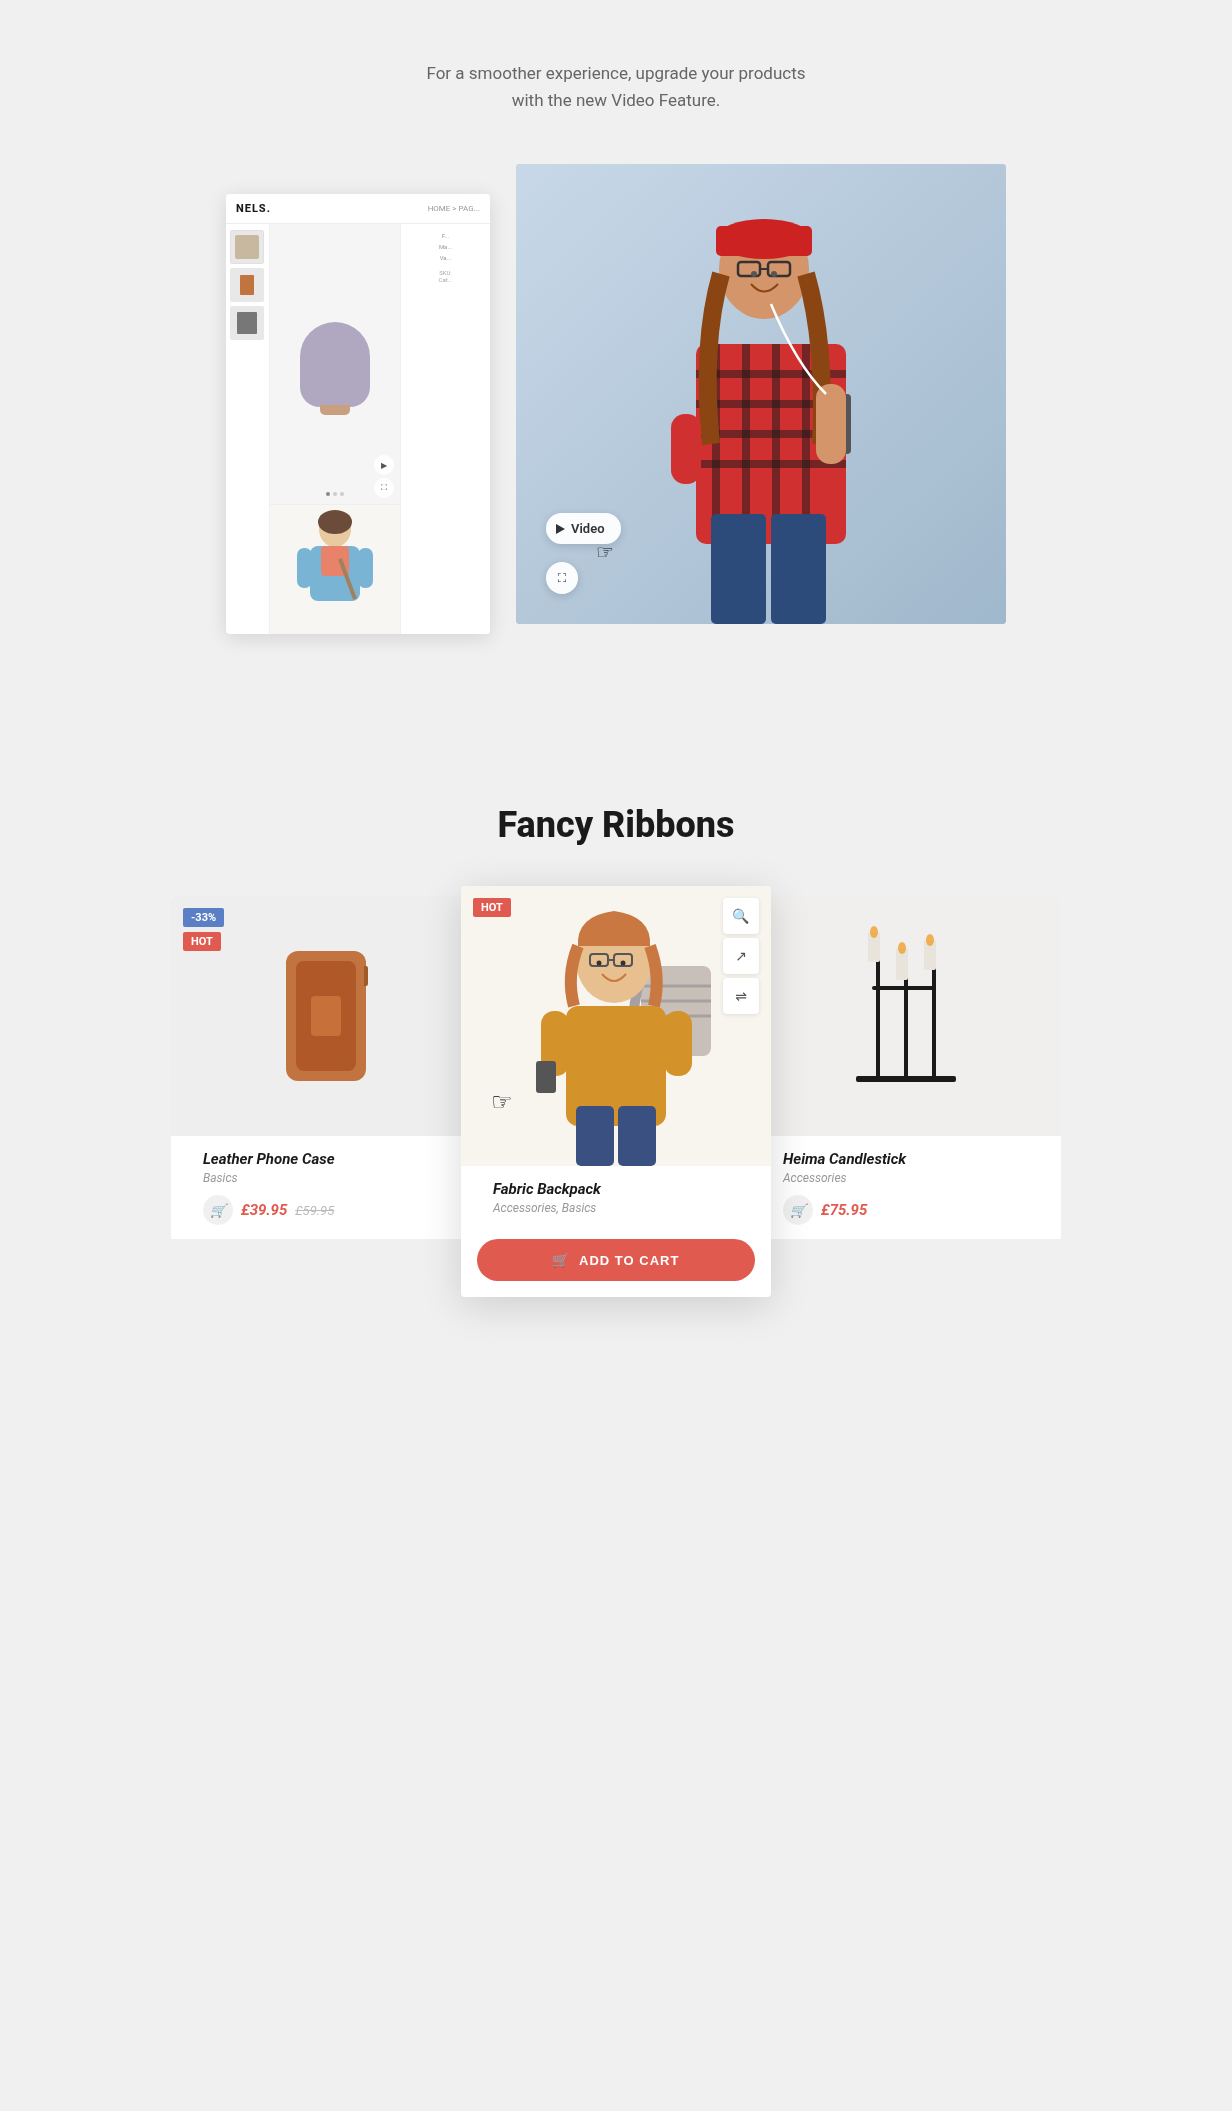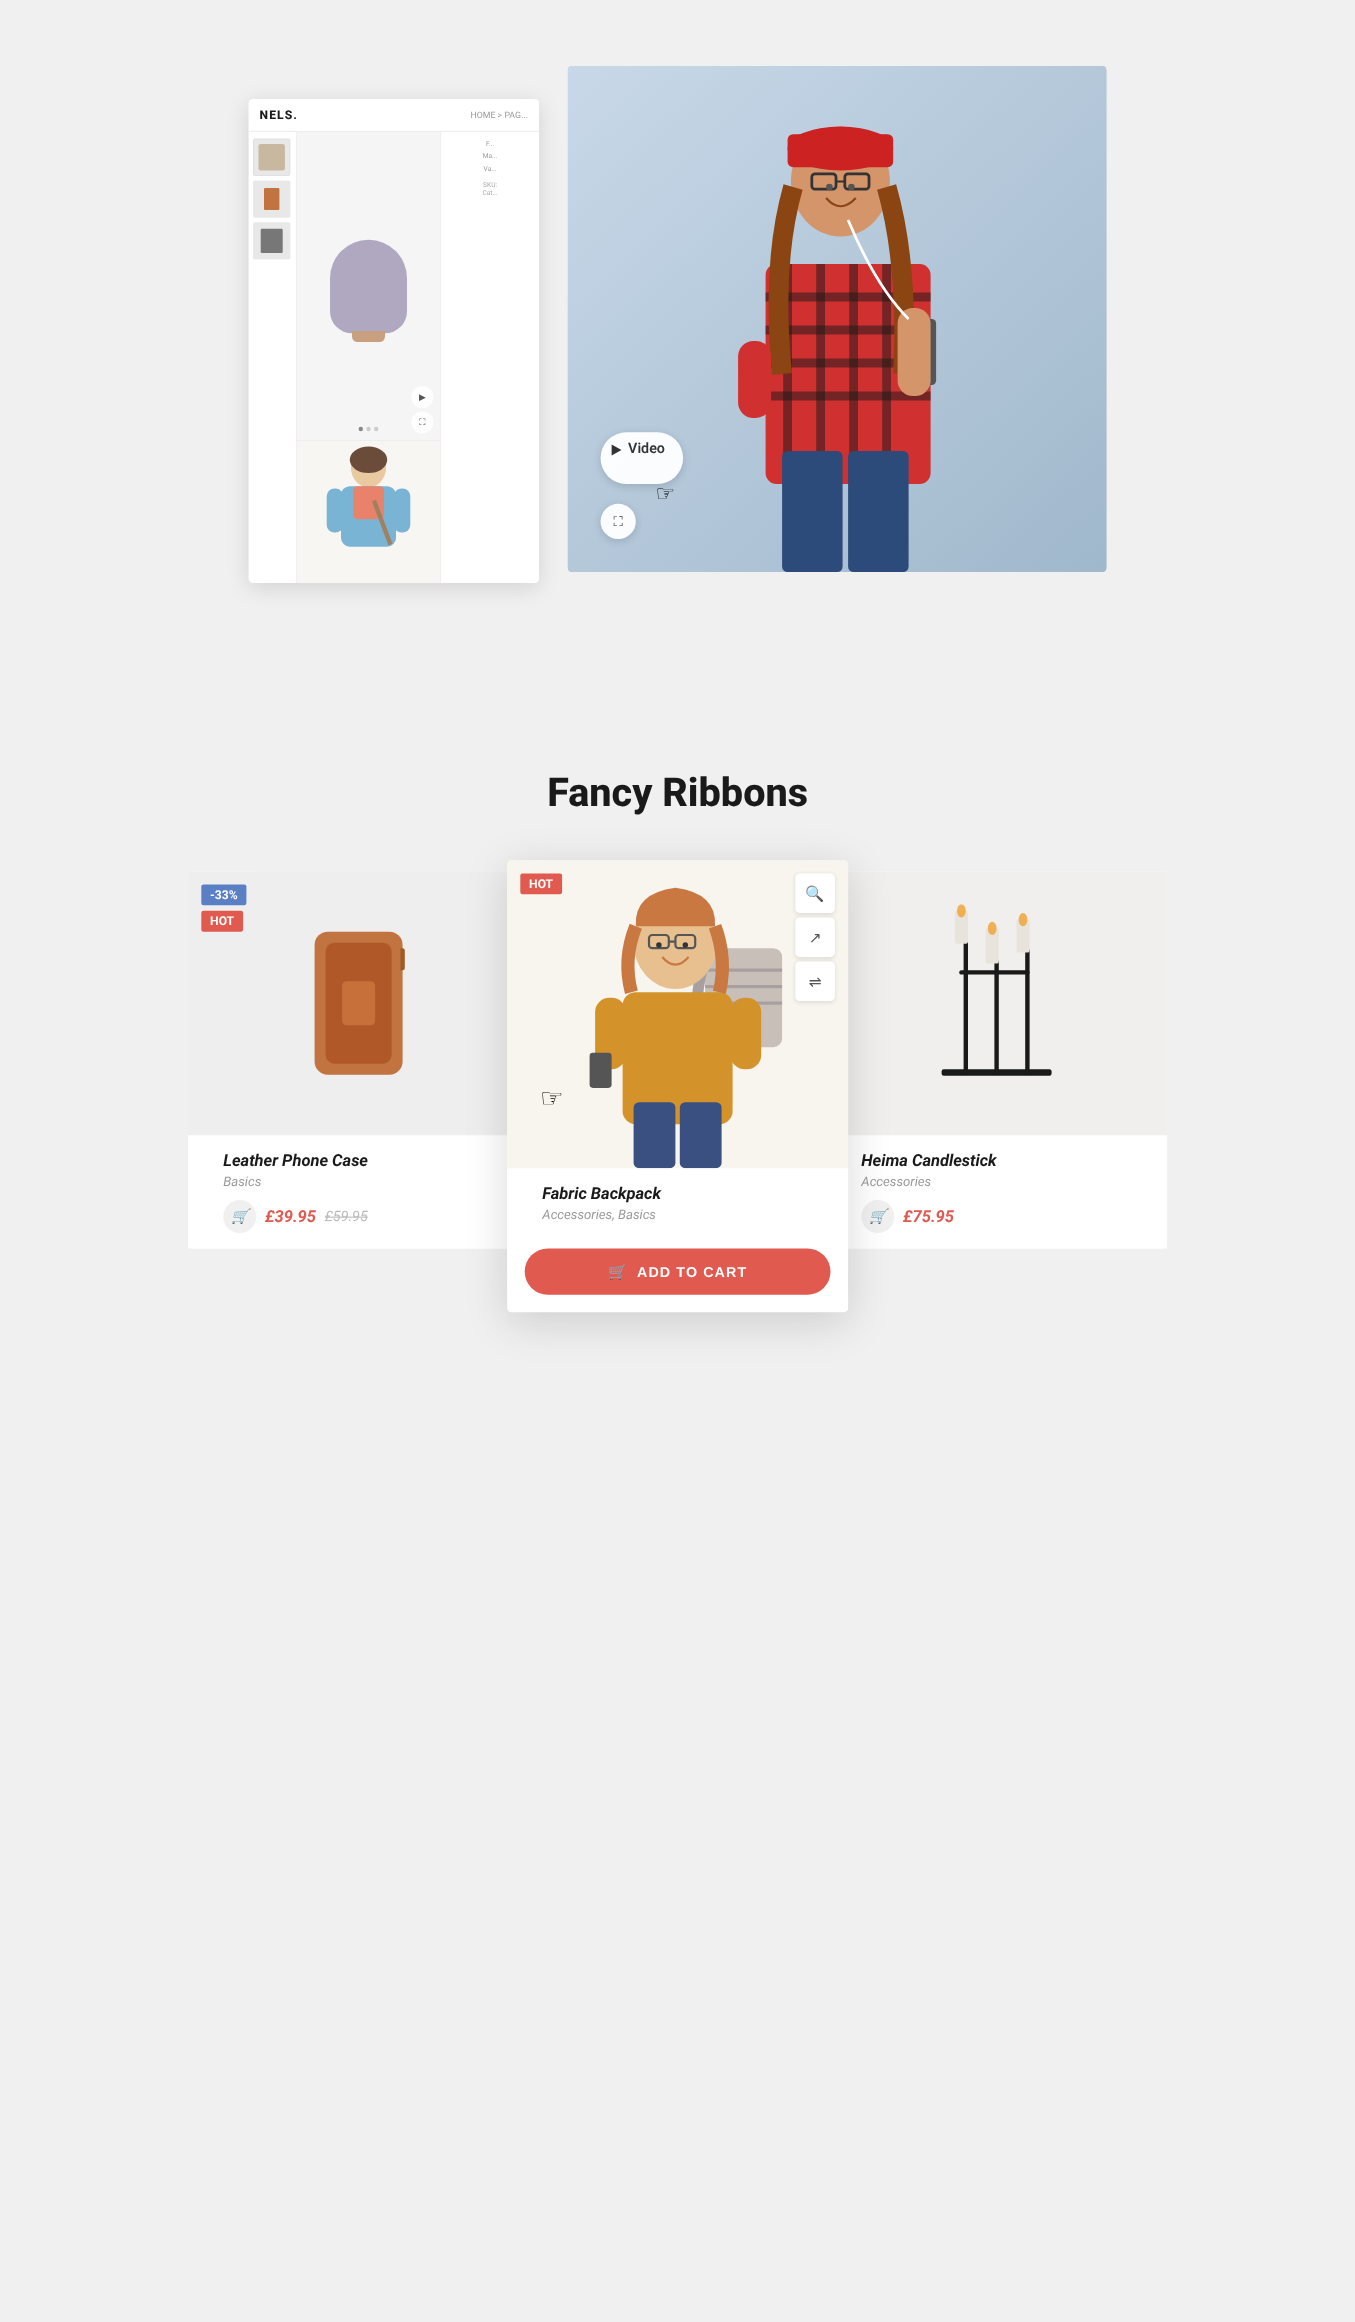--- a/index.html
+++ b/index.html
@@ -217,21 +217,21 @@
       justify-content: center;
       position: relative;
     }
 
     .video-btn {
       position: absolute;
       bottom: 80px;
       left: 30px;
       background: rgba(255,255,255,0.95);
       border-radius: 25px;
-      padding: 8px 16px 24px 10px;
+      padding: 8px 16px 8px 10px;
       display: flex;
       align-items: center;
       gap: 6px;
       font-size: 13px;
       font-weight: 600;
       color: #333;
       box-shadow: 0 2px 8px rgba(0,0,0,0.15);
       z-index: 5;
       cursor: pointer;
     }
@@ -462,20 +462,22 @@
       bottom: 0;
       left: 50%;
       transform: translateX(-50%);
     }
 
   </style>
 </head>
 <body>
 
 <div class="section-video">
+  <p class="section-subtitle" style="white-space: pre-line;">For a smoother experience, upgrade your products
+with the new Video Feature.</p>
 
   <div class="video-showcase">
 
     <div class="product-page-card">
       <div class="product-page-header">
         <span class="product-page-logo">NELS.</span>
         <span class="product-page-nav">HOME &gt; PAG...</span>
       </div>
       <div class="product-page-body">
 

